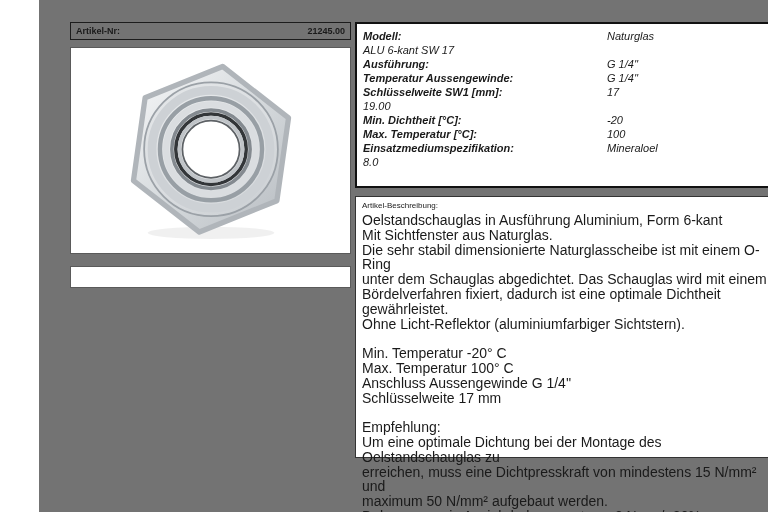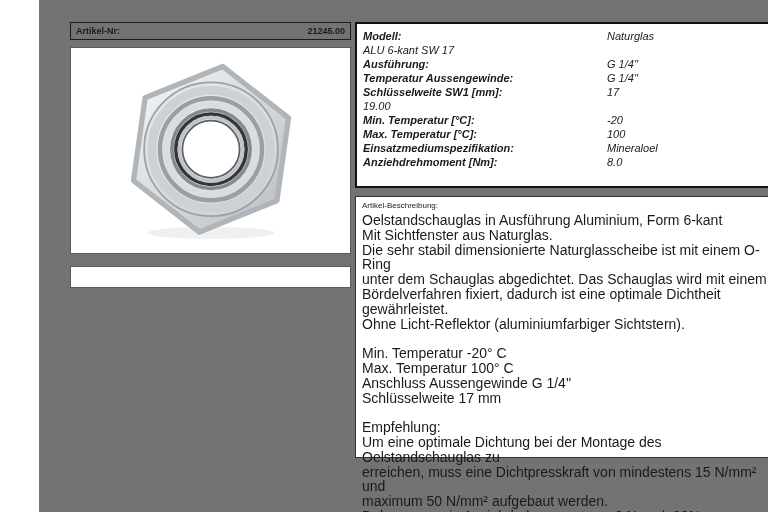--- a/index.html
+++ b/index.html
@@ -86,33 +86,32 @@
       <span class="spec-value">G 1/4''</span>
     </div>
     <div class="spec-row">
       <span class="spec-label">Schlüsselweite SW1 [mm]:</span>
       <span class="spec-value">17</span>
     </div>
     <div class="spec-row">
       <span class="spec-value">19.00</span>
     </div>
     <div class="spec-row">
-      <span class="spec-label">Min. Temperatur [°C]:</span>
+      <span class="spec-label">Min. Dichtheit [°C]:</span>
       <span class="spec-value">-20</span>
     </div>
     <div class="spec-row">
       <span class="spec-label">Max. Temperatur [°C]:</span>
       <span class="spec-value">100</span>
     </div>
     <div class="spec-row">
       <span class="spec-label">Einsatzmediumspezifikation:</span>
       <span class="spec-value">Mineraloel</span>
     </div>
     <div class="spec-row">
-      <span class="spec-label">Anziehdrehmoment [Nm]:</span>
       <span class="spec-value">8.0</span>
     </div>
   </div>
 
   <div class="desc-box">
     <div class="desc-heading">Artikel-Beschreibung:</div>
     <div class="desc-body">Oelstandschauglas in Ausführung Aluminium, Form 6-kant
 Mit Sichtfenster aus Naturglas.
 Die sehr stabil dimensionierte Naturglasscheibe ist mit einem O-Ring
 unter dem Schauglas abgedichtet. Das Schauglas wird mit einem

